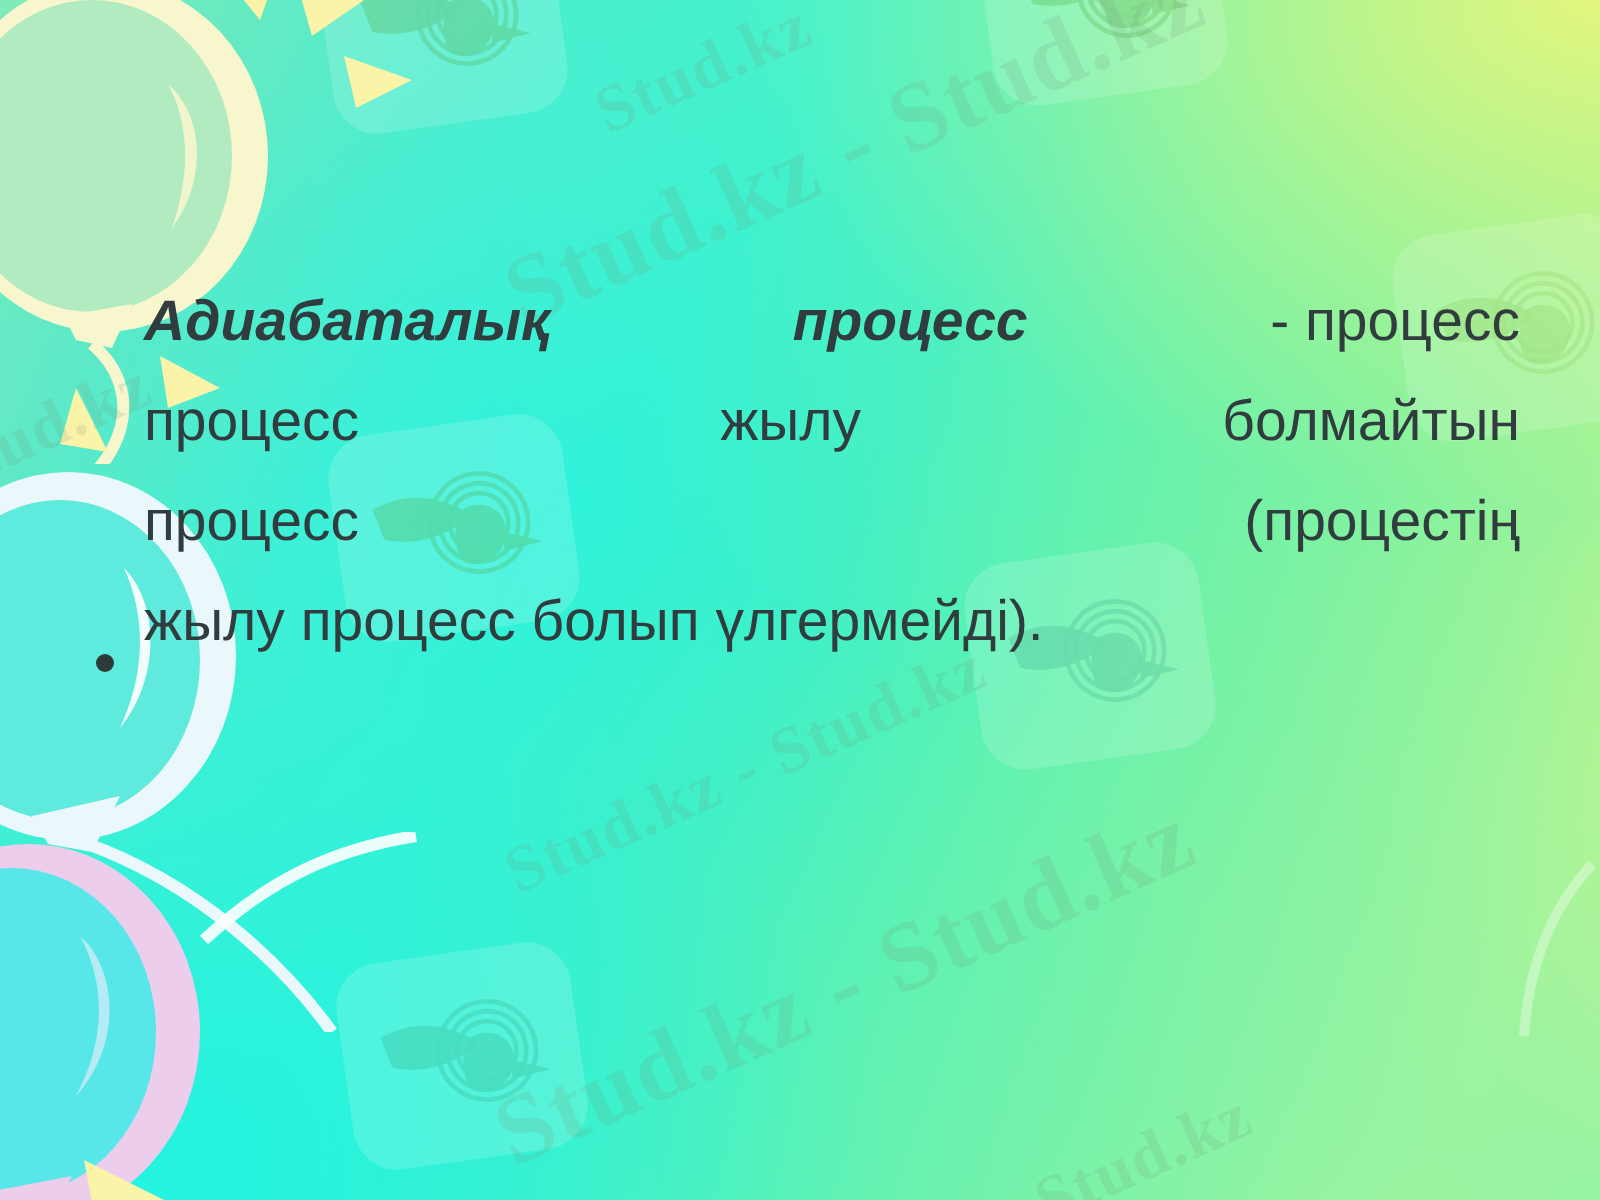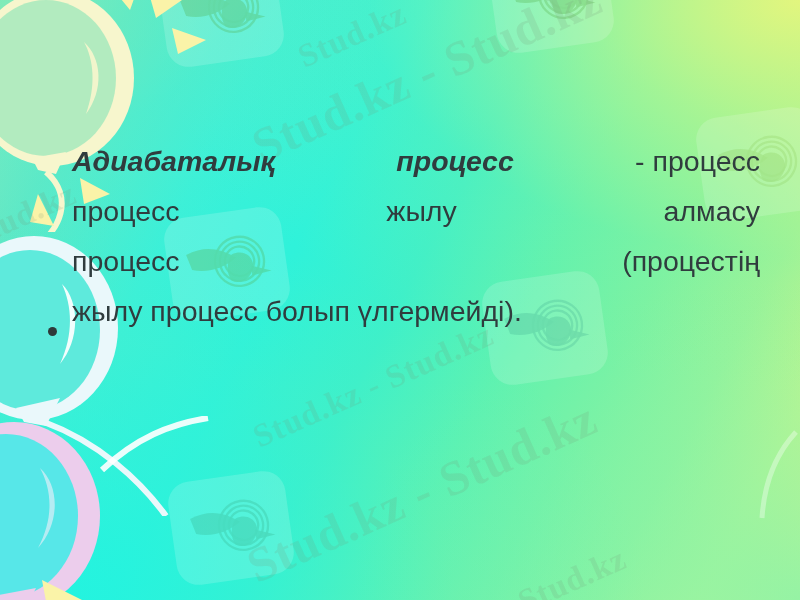--- a/index.html
+++ b/index.html
@@ -281,21 +281,21 @@
 
         <span class="line line-just">
           <span class="term">Адиабаталық</span>
           <span class="term">процесс</span>
           <span class="rest">- процесс</span>
         </span>
 
         <span class="line line-just">
           <span>процесс</span>
           <span>жылу</span>
-          <span>алмасу</span>
+          <span>болмайтын</span>
         </span>
 
         <span class="line line-just">
           <span>процесс</span>
           <span>(процестің</span>
         </span>
 
         <span class="line last-line">жылу процесс болып үлгермейді).</span>
 
       </div>

